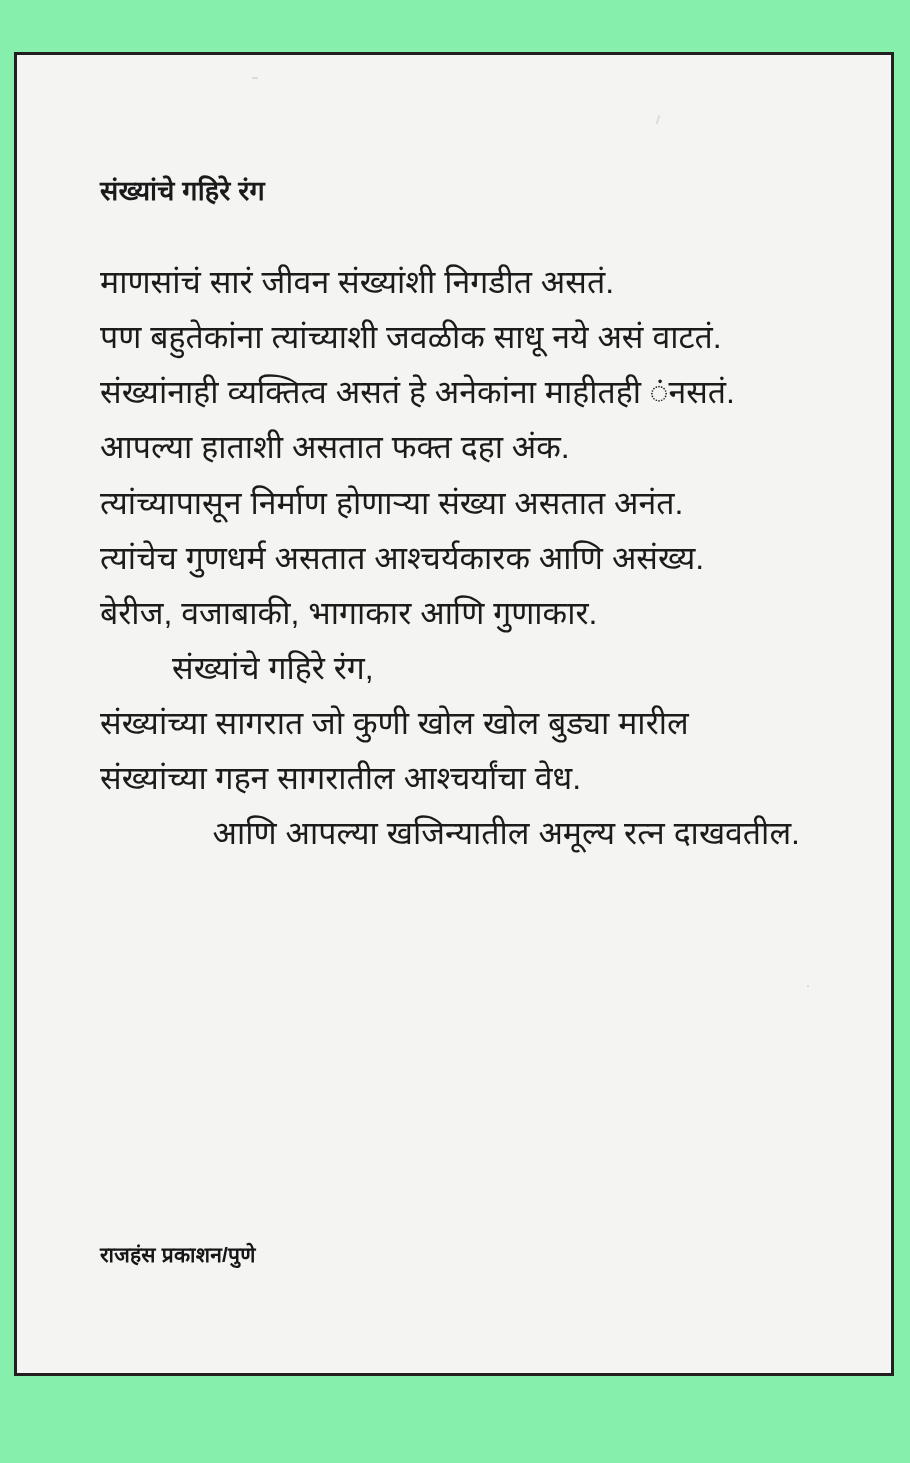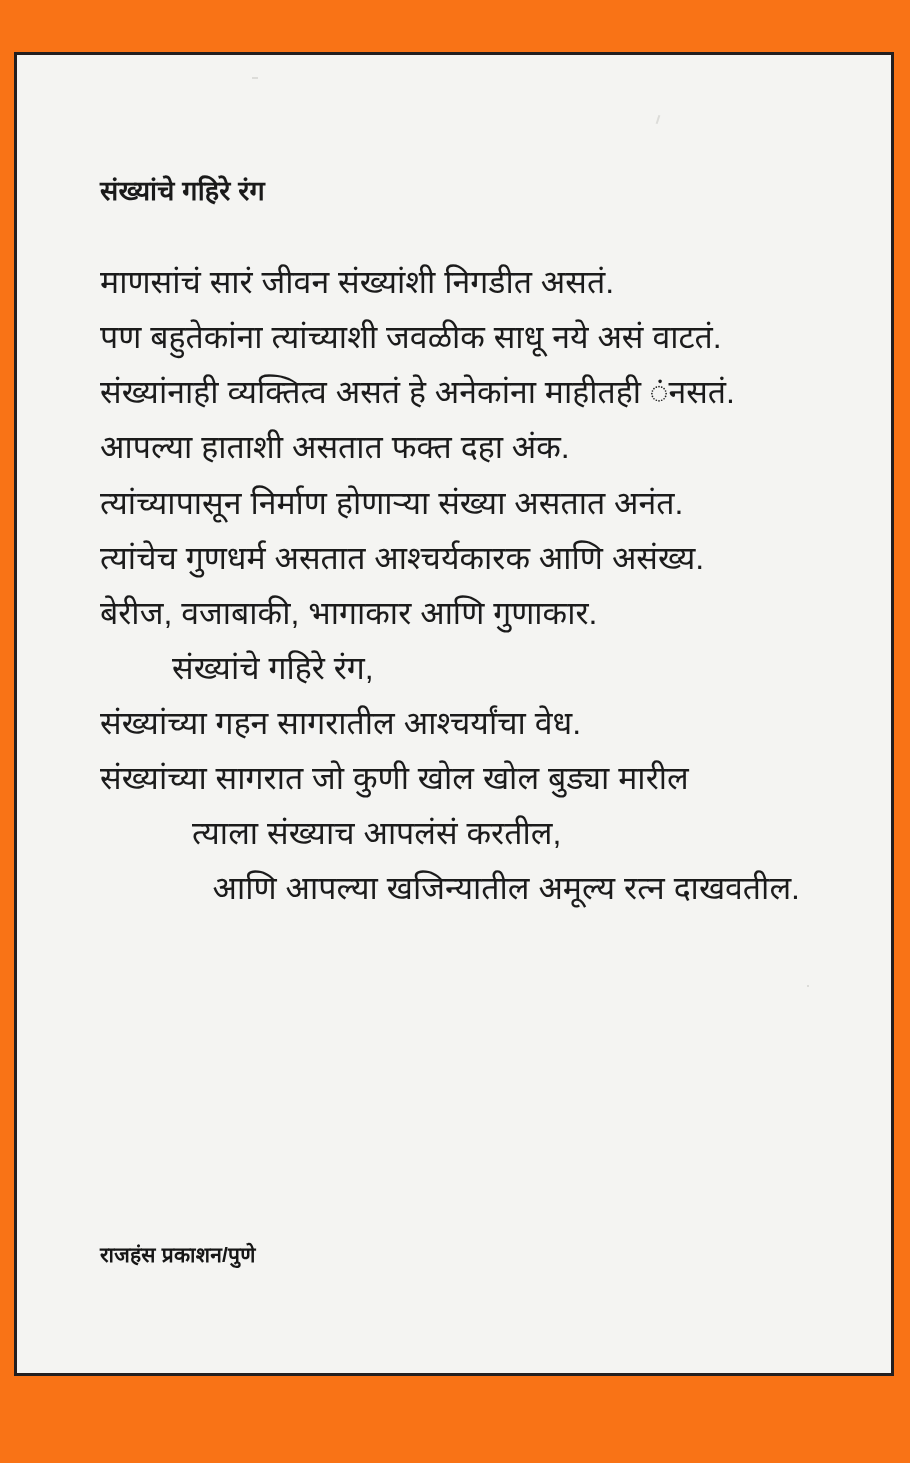--- a/index.html
+++ b/index.html
@@ -10,21 +10,21 @@
   body {
     width: 910px;
     height: 1463px;
     font-family: "Liberation Sans", sans-serif;
     overflow: hidden;
   }
   .page {
     position: relative;
     width: 910px;
     height: 1463px;
-    background: #f97316;
+    background: #86efac;
   }
   
   .scan-frame {
     position: absolute;
     left: 14px;
     top: 52px;
     width: 880px;
     height: 1324px;
     border-top: 3px solid #231f20;
     border-bottom: 3px solid #231f20;
@@ -119,22 +119,21 @@
     <h1 class="cover-title">संख्यांचे गहिरे रंग</h1>
     <ul class="poem">
       <li>माणसांचं सारं जीवन संख्यांशी निगडीत असतं.</li>
       <li>पण बहुतेकांना त्यांच्याशी जवळीक साधू नये असं वाटतं.</li>
       <li>संख्यांनाही व्यक्तित्व असतं हे अनेकांना माहीतही ंनसतं.</li>
       <li>आपल्या हाताशी असतात फक्त दहा अंक.</li>
       <li>त्यांच्यापासून निर्माण होणाऱ्या संख्या असतात अनंत.</li>
       <li>त्यांचेच गुणधर्म असतात आश्चर्यकारक आणि असंख्य.</li>
       <li>बेरीज, वजाबाकी, भागाकार आणि गुणाकार.</li>
       <li class="indent-1">संख्यांचे गहिरे रंग,</li>
+      <li>संख्यांच्या सागरात जो कुणी खोल खोल बुड्या मारील</li>
       <li>संख्यांच्या गहन सागरातील आश्चर्यांचा वेध.</li>
-      <li>संख्यांच्या सागरात जो कुणी खोल खोल बुड्या मारील</li>
-      <li class="indent-2">त्याला संख्याच आपलंसं करतील,</li>
       <li class="indent-3">आणि आपल्या खजिन्यातील अमूल्य रत्न दाखवतील.</li>
     </ul>
   </div>
 
   <div class="publisher">राजहंस प्रकाशन/पुणे</div>
 
 </div>
 
 </body></html>

